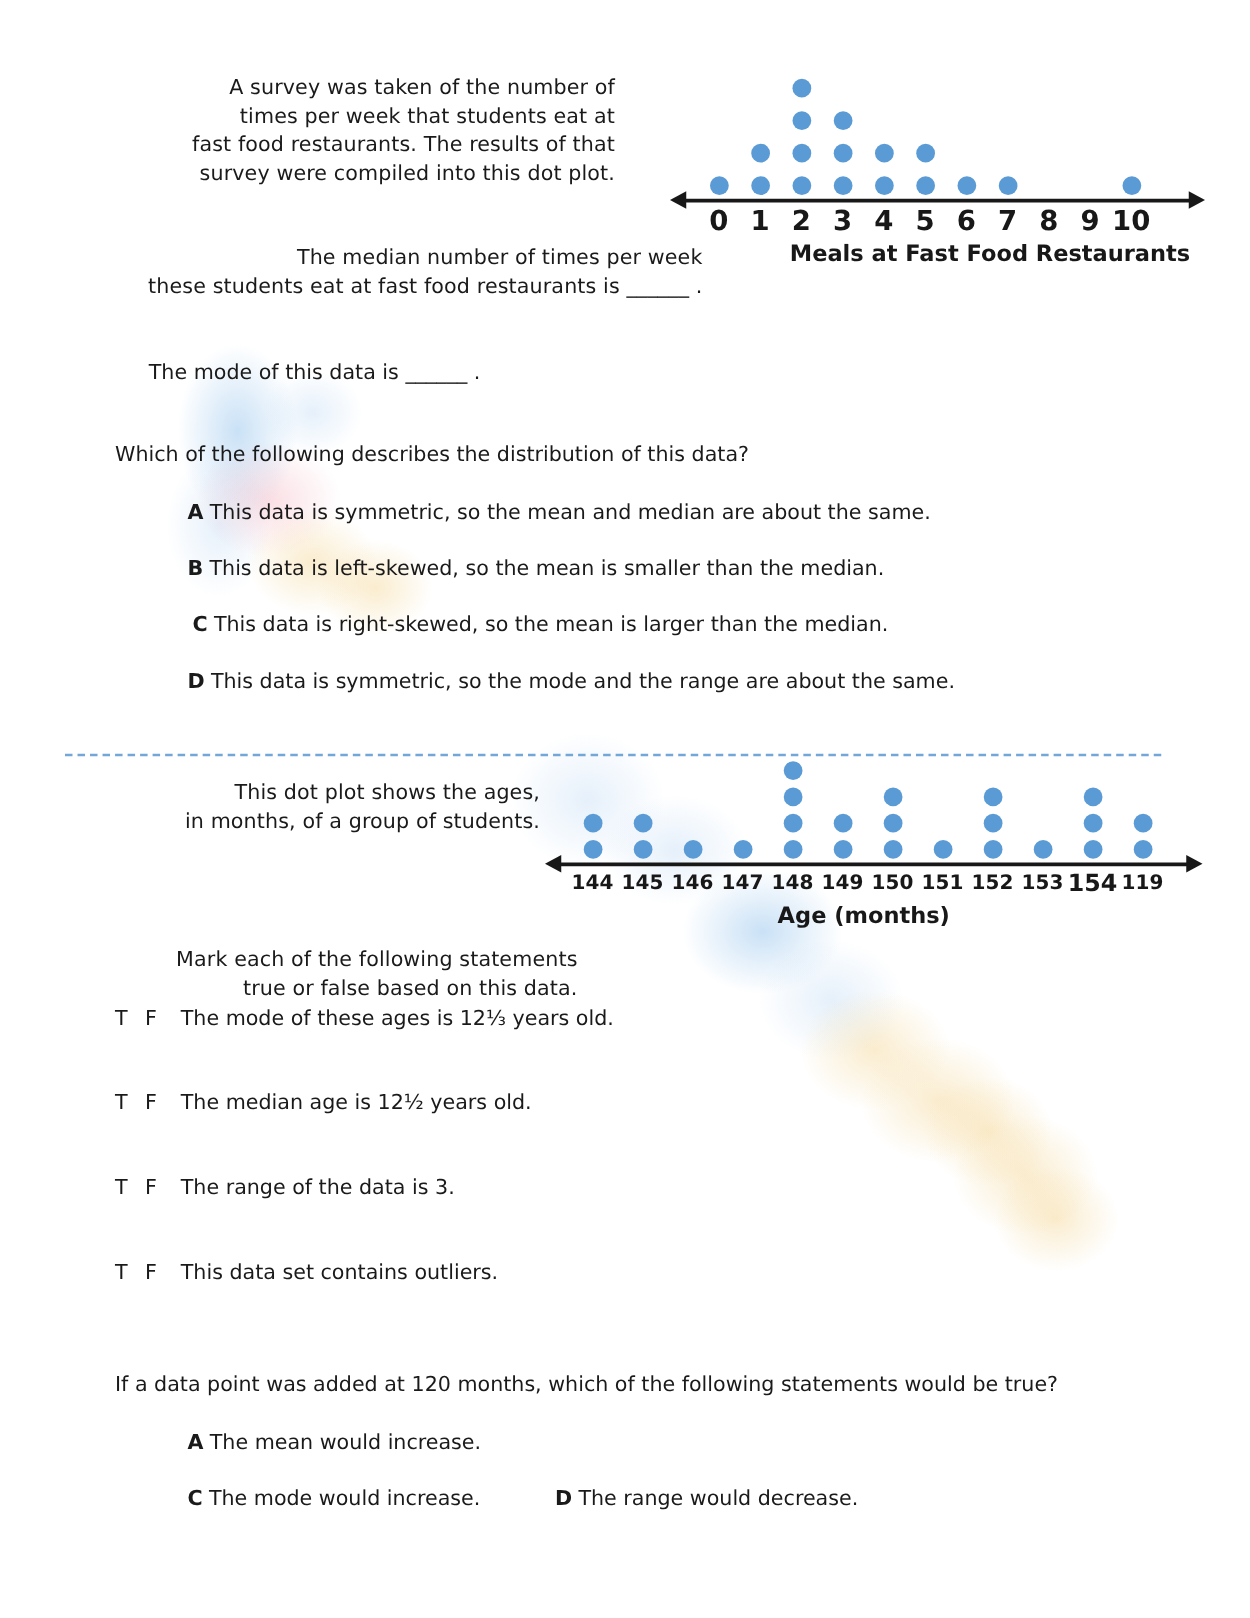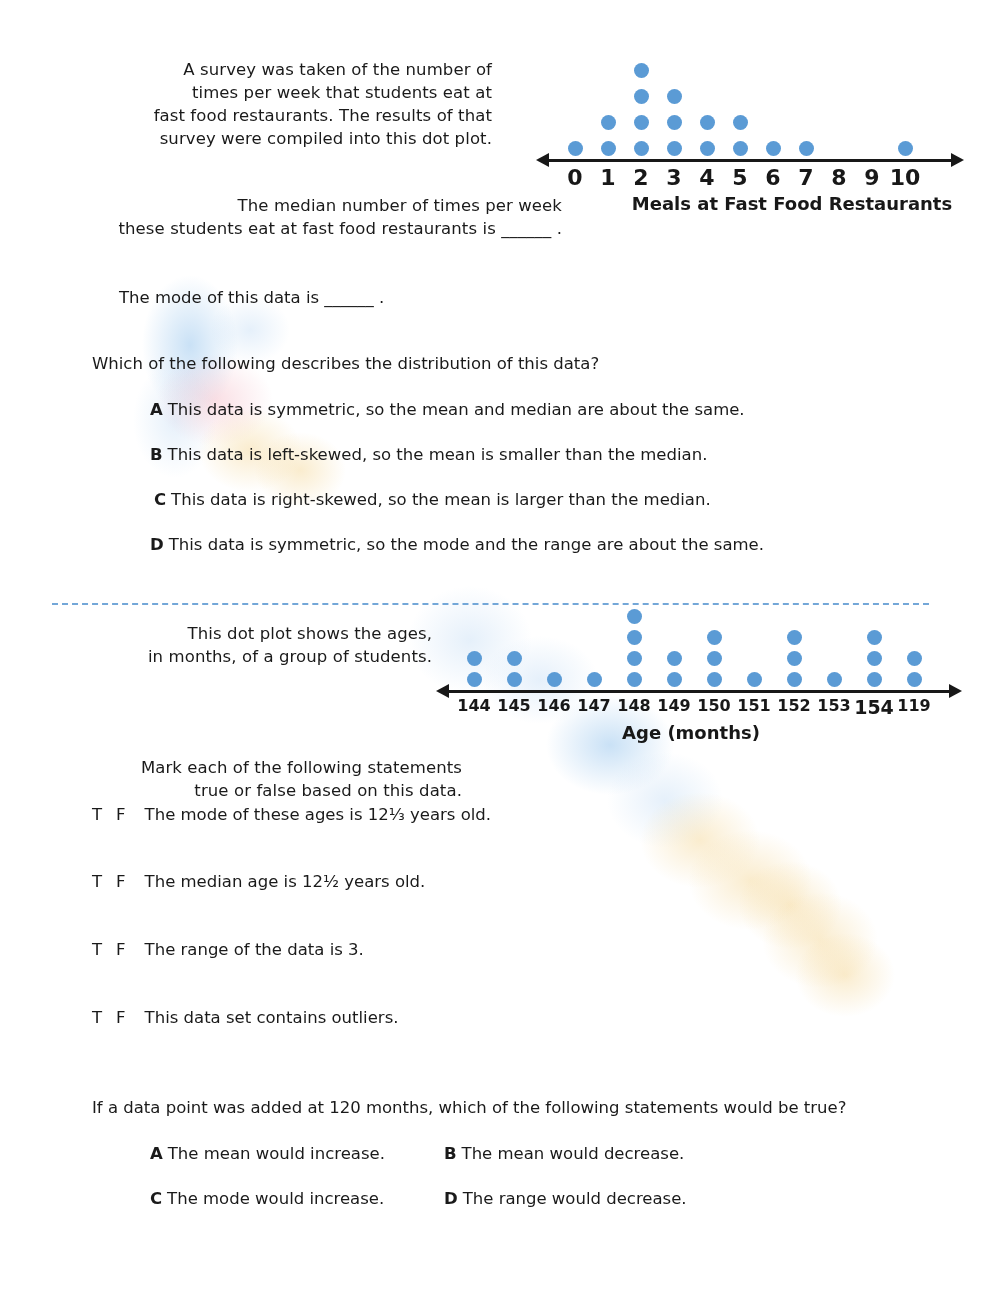--- a/index.html
+++ b/index.html
@@ -284,23 +284,20 @@
   </div>
   <div class="tf" style="left:92px; top:1006px;">
     <span class="t">T</span><span class="f">F</span><span>This data set contains outliers.</span>
   </div>
 
   <div class="qline" style="left:92px; top:1096px;">If a data point was added at 120 months, which of the following statements would be true?</div>
 
   <div class="choice" style="left:150px; top:1142px;">
     <span class="ltr">A</span><span>The mean would increase.</span>
   </div>
-  <div class="choice" style="left:444px; top:1142px;">
-    <span class="ltr">B</span><span>The mean would decrease.</span>
-  </div>
   <div class="choice" style="left:150px; top:1187px;">
     <span class="ltr">C</span><span>The mode would increase.</span>
   </div>
   <div class="choice" style="left:444px; top:1187px;">
     <span class="ltr">D</span><span>The range would decrease.</span>
   </div>
 
 </div>
 
 </body></html>

